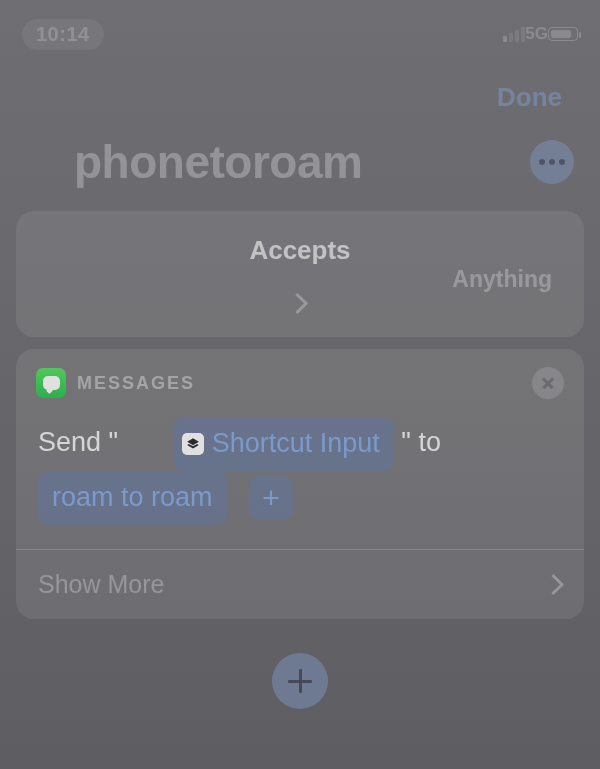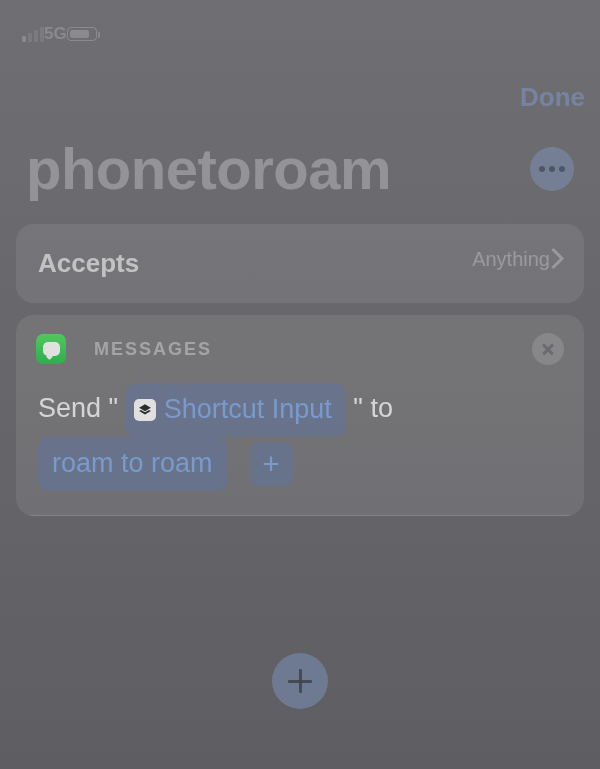--- a/index.html
+++ b/index.html
@@ -46,86 +46,89 @@
   .sig span:nth-child(4){height:15px;background:rgba(255,255,255,0.12)}
   .bat {
     width:30px;height:14px;border:1.5px solid rgba(255,255,255,0.25);
     border-radius:4px;position:relative;display:flex;align-items:center;
   }
   .bat::after{content:"";position:absolute;right:-4px;top:4px;width:2px;height:6px;background:rgba(255,255,255,0.25);border-radius:1px}
   .bat .fill{height:8px;width:70%;margin-left:2px;background:rgba(255,255,255,0.25);border-radius:2px}
 
   
   .nav {
-    display:flex; justify-content:flex-end; padding: 28px 15px 0 26px;
+    display:flex; justify-content:flex-end; padding: 28px 38px 0 26px;
   }
   .done {
     color: #8ea9d8;
     font-size: 26px;
     font-weight: 600;
     opacity: 0.6;
   }
 
   
   .title-row {
     display:flex; align-items:center; justify-content:space-between;
     padding: 22px 26px 22px 26px;
   }
   .title-row h1 {
-    font-size: 58px;
+    font-size: 46px;
     font-weight: 800;
     color: rgba(255,255,255,0.35);
     letter-spacing: -0.5px;
+    margin-left: 48px;
   }
   .more-btn {
     width:44px;height:44px;border-radius:50%;
     background:#8ea9d8; opacity:0.5;
     display:flex;align-items:center;justify-content:center;
     gap:4px;
   }
   .more-btn span{width:6px;height:6px;border-radius:50%;background:#3a4a6e}
 
   
   .card {
     margin: 0 16px 12px 16px;
     background: rgba(255,255,255,0.1);
     border-radius: 18px;
     overflow:hidden;
   }
   .row {
-    display:flex; 
+    display:flex; align-items:center;
     padding: 24px 22px;
+    flex-direction: column;
   }
   .row .label {
     font-size: 26px;
     font-weight: 600;
     color: rgba(255,255,255,0.72);
   }
   .row .value {
     margin-left:auto;
-    font-size: 20px;
+    font-size: 23px;
     color: rgba(255,255,255,0.35);
-    font-weight:400;
+    font-weight:700;
+    margin-right: 10px;
   }
   .chevron {
     width: 12px; height: 20px; position: relative;
   }
   .chevron::before {
     content:"";
     position:absolute; inset:0;
     border-right: 3px solid rgba(255,255,255,0.35);
     border-top: 3px solid rgba(255,255,255,0.35);
     transform: rotate(45deg);
     width:12px;height:12px;top:3px;left:-4px;
   }
 
   
   .action-card { padding: 0; }
   .action-head {
-    display:flex;align-items:center;gap:28px;
+    display:flex;align-items:center;gap:11px;
     padding: 18px 20px 14px 20px;
   }
   .app-icon {
     width:30px;height:30px;border-radius:7px;
     background: linear-gradient(#5de36a,#34c759);
     display:flex;align-items:center;justify-content:center;
   }
   .bubble {
     width:17px;height:14px;background:#fff;border-radius:5px;position:relative;
   }
@@ -158,20 +161,21 @@
     display:inline-flex;align-items:center;gap:8px;
     background: rgba(96,138,215,0.32);
     color:#8ab0e8;
     padding: 2px 14px;
     border-radius: 10px;
     font-weight:500;
     vertical-align: middle;
   }
   .token.icon-token {
     padding-left: 8px;
+    margin-left: 48px;
   }
   .token .tok-icon{
     width:22px;height:22px;background:#fff;border-radius:5px;
     display:flex;align-items:center;justify-content:center;
   }
   .token .tok-icon svg{width:14px;height:14px;fill:#333}
   .plus-chip{
     display:inline-flex;align-items:center;justify-content:center;
     width:44px;height:44px;
     background: rgba(96,138,215,0.32);
@@ -201,20 +205,21 @@
   .add-action::before,.add-action::after{
     content:"";position:absolute;background:rgba(40,50,70,0.9);border-radius:1px;
   }
   .add-action::before{width:24px;height:3px}
   .add-action::after{width:3px;height:24px}
 </style>
 </head>
 <body>
 
 <div class="status-bar">
+  <div class="time-pill">10:14</div>
   <div class="status-right">
     <div class="sig">
         <span></span>
         <span></span>
         <span></span>
         <span></span>
       </div>
     <div>5G</div>
     <div class="bat">
         <div class="fill"></div>
@@ -266,17 +271,21 @@
     <br>
     <span class="token">
       <span>roam to roam</span>
     </span>
     &nbsp;
     <span class="plus-chip">+</span>
   </div>
 
   <div class="divider"></div>
 
+  <div class="show-more">
+    <div class="sm-label">Show More</div>
+    <div class="chevron"></div>
+  </div>
 </div>
 
 <div class="add-action"></div>
 
 <div class="dim"></div>
 
 </body></html>

